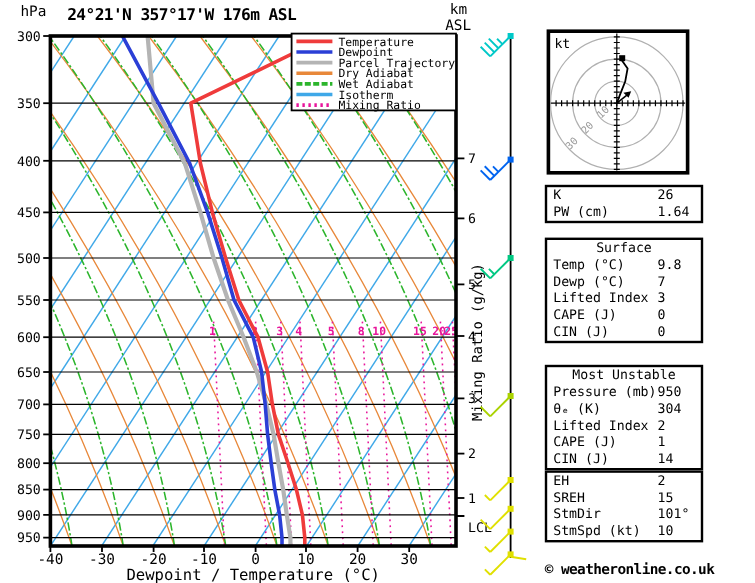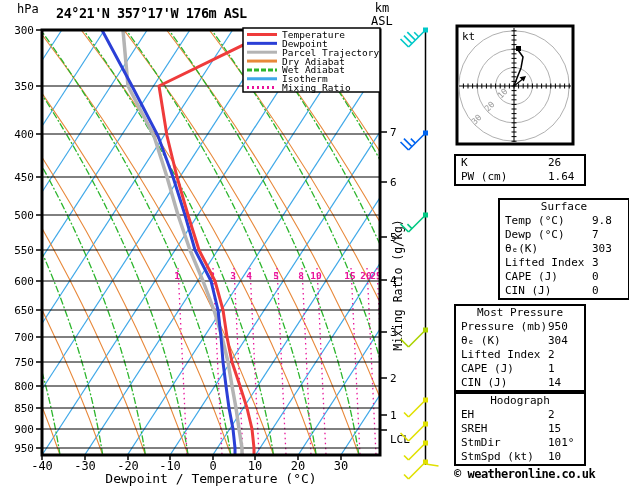--- a/index.html
+++ b/index.html
@@ -328,39 +328,37 @@
 
   <div class="abs" style="left:17px;top:2px;font-size:12px;">hPa</div>
   <div class="abs btitle" style="left:56px;top:5px;">24°21'N 357°17'W 176m ASL</div>
   <div class="abs" style="left:371px;top:1px;font-size:12px;width:22px;text-align:center;">km</div>
   <div class="abs" style="left:371px;top:14px;font-size:12px;width:22px;text-align:left;">ASL</div>
 
   <div class="statbox" id="box-indices" style="top:154px;">
       <div class="srow"><span>K</span><span class="val">26</span></div>
       <div class="srow"><span>PW (cm)</span><span class="val">1.64</span></div>
     </div>
-  <div class="statbox" id="box-surface" style="top:198px;margin-left:44px;">
+  <div class="statbox" id="box-surface" style="top:198px;">
       <div class="hdr">Surface</div>
       <div class="srow"><span>Temp (°C)</span><span class="val">9.8</span></div>
       <div class="srow"><span>Dewp (°C)</span><span class="val">7</span></div>
-      <div class="srow"><span>θₑ(K)</span><span class="val">303</span></div>
       <div class="srow"><span>Lifted Index</span><span class="val">3</span></div>
       <div class="srow"><span>CAPE (J)</span><span class="val">0</span></div>
       <div class="srow"><span>CIN (J)</span><span class="val">0</span></div>
     </div>
   <div class="statbox" id="box-mu" style="top:304px;">
-      <div class="hdr">Most Pressure</div>
+      <div class="hdr">Most Unstable</div>
       <div class="srow"><span>Pressure (mb)</span><span class="val">950</span></div>
       <div class="srow"><span>θₑ (K)</span><span class="val">304</span></div>
       <div class="srow"><span>Lifted Index</span><span class="val">2</span></div>
       <div class="srow"><span>CAPE (J)</span><span class="val">1</span></div>
       <div class="srow"><span>CIN (J)</span><span class="val">14</span></div>
     </div>
   <div class="statbox" id="box-hodo" style="top:392px;">
-      <div class="hdr">Hodograph</div>
       <div class="srow"><span>EH</span><span class="val">2</span></div>
       <div class="srow"><span>SREH</span><span class="val">15</span></div>
       <div class="srow"><span>StmDir</span><span class="val">101°</span></div>
       <div class="srow"><span>StmSpd (kt)</span><span class="val">10</span></div>
     </div>
 
   <div id="copyright" class="abs" style="left:454px;top:467px;">© weatheronline.co.uk</div>
 </div>
 
 </body></html>

